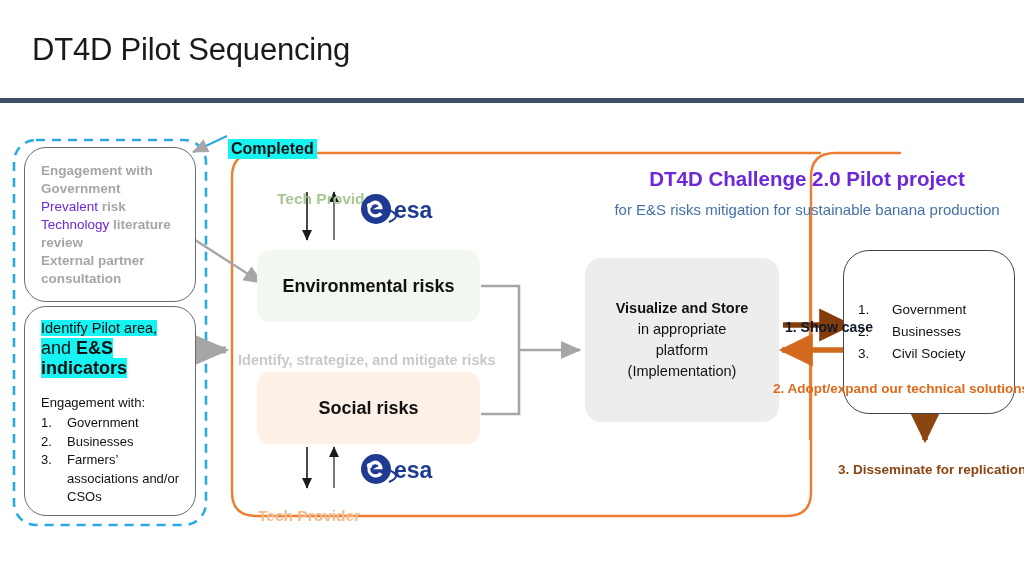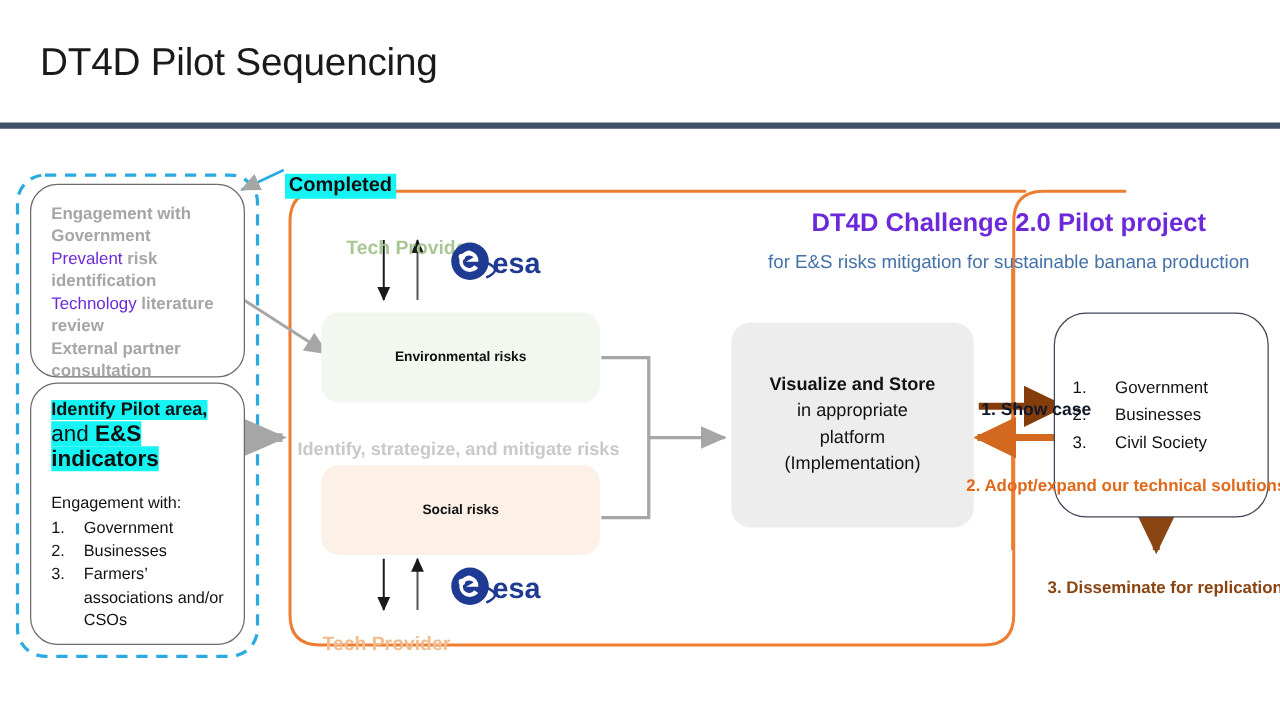--- a/index.html
+++ b/index.html
@@ -55,33 +55,33 @@
     font-size:13.5px;line-height:18px;
   }
   #prev-steps .ln{display:block;}
 
   #identify-box{
     left:24px;top:306px;width:172px;height:210px;
     padding:12px 12px 10px 16px;
     font-size:13.5px;line-height:18.5px;color:#111;
   }
   #identify-box .hl-line{
-    display:inline;font-weight:bold;font-size:14.5px;
+    display:inline;font-weight:normal;font-size:14.5px;
   }
   #identify-box .eng-head{margin-top:14px;display:block;font-size:13px;}
   #identify-box ol{margin:2px 0 0 0;padding:0;list-style:none;font-size:13px;}
   #identify-box ol li{display:flex;gap:0;line-height:18.5px;}
   #identify-box ol li .num{width:26px;flex:0 0 26px;}
   #identify-box ol li .txt{flex:1;}
 
   #env-box{left:257px;top:250px;width:223px;height:72px;}
   #soc-box{left:257px;top:372px;width:223px;height:72px;}
   .risk-label{
     position:absolute;left:0;right:0;top:50%;transform:translateY(-50%);
-    text-align:center;font-size:11px;font-weight:bold;color:#111;
+    text-align:center;font-size:18px;font-weight:bold;color:#111;
   }
 
   #visualize-box{
     left:585px;top:258px;width:194px;height:164px;
     display:flex;align-items:center;justify-content:center;
   }
   #visualize-box .vtxt{
     text-align:center;font-size:14.5px;line-height:21px;color:#111;
     padding:0 10px;
   }
@@ -195,21 +195,20 @@
 
     <line x1="925" y1="412" x2="925" y2="440" stroke="#8B4513" stroke-width="5.5" marker-end="url(#ah-brown-dn)"></line>
   </svg>
 
   <div class="lbl hl-cyan" id="completed-lbl">Completed</div>
 
   <div class="box box-outline" id="prev-steps">
     <span class="ln t-grey-b">Engagement with</span>
     <span class="ln t-grey-b">Government</span>
     <span class="ln"><span class="t-grey-r">Prevalent </span><span class="t-grey-b">risk</span></span>
-    <span class="ln t-grey-b">identification</span>
     <span class="ln"><span class="t-grey-r">Technology </span><span class="t-grey-b">literature</span></span>
     <span class="ln t-grey-b">review</span>
     <span class="ln t-grey-b">External partner</span>
     <span class="ln t-grey-b">consultation</span>
   </div>
 
   <div class="box box-outline" id="identify-box">
     <div>
       <span class="hl-line hl-cyan">Identify Pilot area,</span>
     </div>

